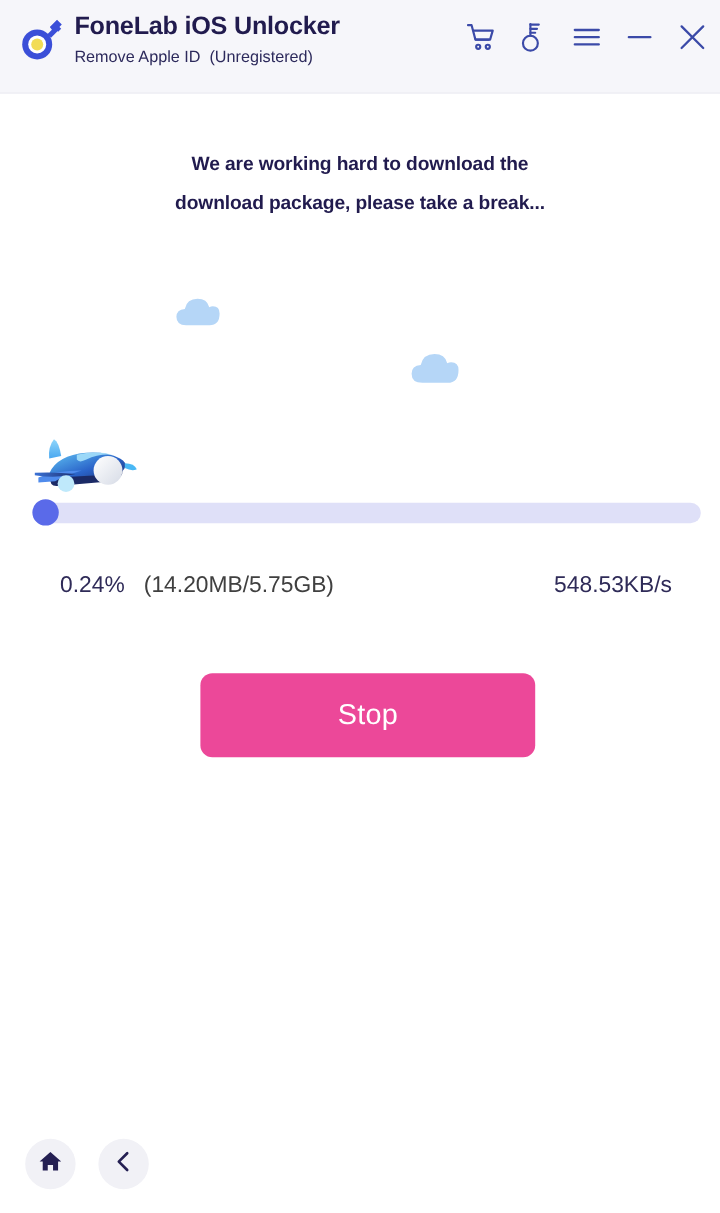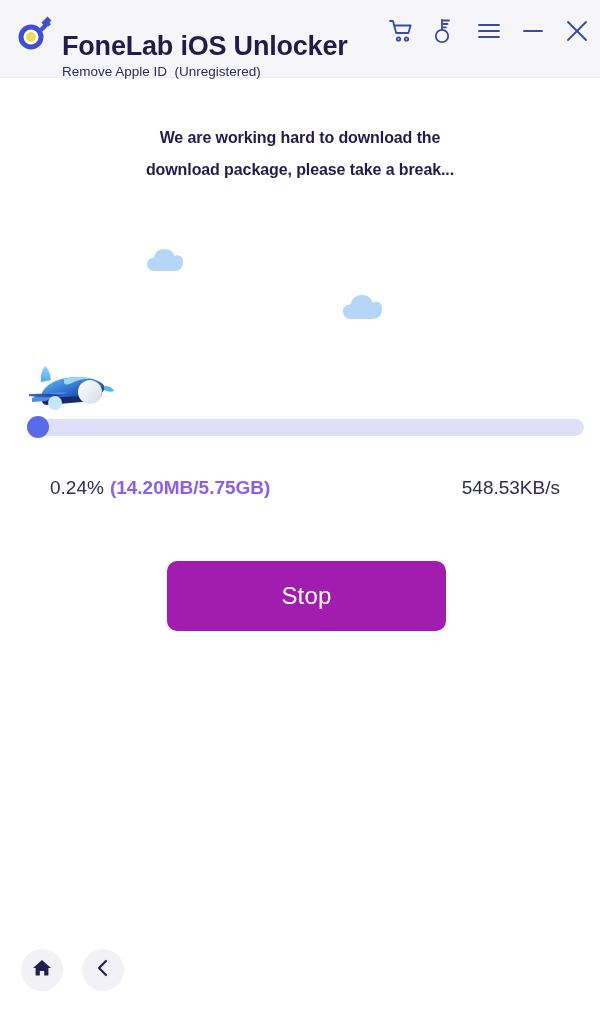--- a/index.html
+++ b/index.html
@@ -41,27 +41,26 @@
     flex: 0 0 44px;
     margin-top: 4px;
   }
 
   .brand-text {
     margin-left: 6px;
     padding-top: 2px;
   }
 
   .app-title {
-    font-size: 27px;
+    font-size: 21px;
     font-weight: bold;
     color: #211b4e;
     letter-spacing: -0.2px;
     line-height: 24px;
     white-space: nowrap;
-    margin-top: 24px;
   }
 
   .app-subtitle {
     margin-top: 6px;
     font-size: 13.5px;
     color: #2d2a5c;
     line-height: 16px;
     white-space: pre;
   }
 
@@ -142,31 +141,31 @@
     left: 50px;
     top: 477px;
     width: 510px;
     display: flex;
     justify-content: space-between;
     align-items: baseline;
     font-size: 19px;
   }
 
   .pct { color: #2f2b58; }
-  .sizes { color: #8b5cf6; margin-left: 6px; font-weight: bold; }
+  .sizes { color: #404040; margin-left: 16px; }
   .speed { color: #2f2b58; margin-left: 34px; }
 
   
   .stop-btn {
     position: absolute;
     left: 167px;
     top: 561px;
     width: 279px;
     height: 70px;
-    background: #a21caf;
+    background: #ec4899;
     border: none;
     border-radius: 10px;
     color: #ffffff;
     font-size: 24px;
     font-family: "Liberation Sans", sans-serif;
     cursor: pointer;
     letter-spacing: 0.2px;
   }
 
   

